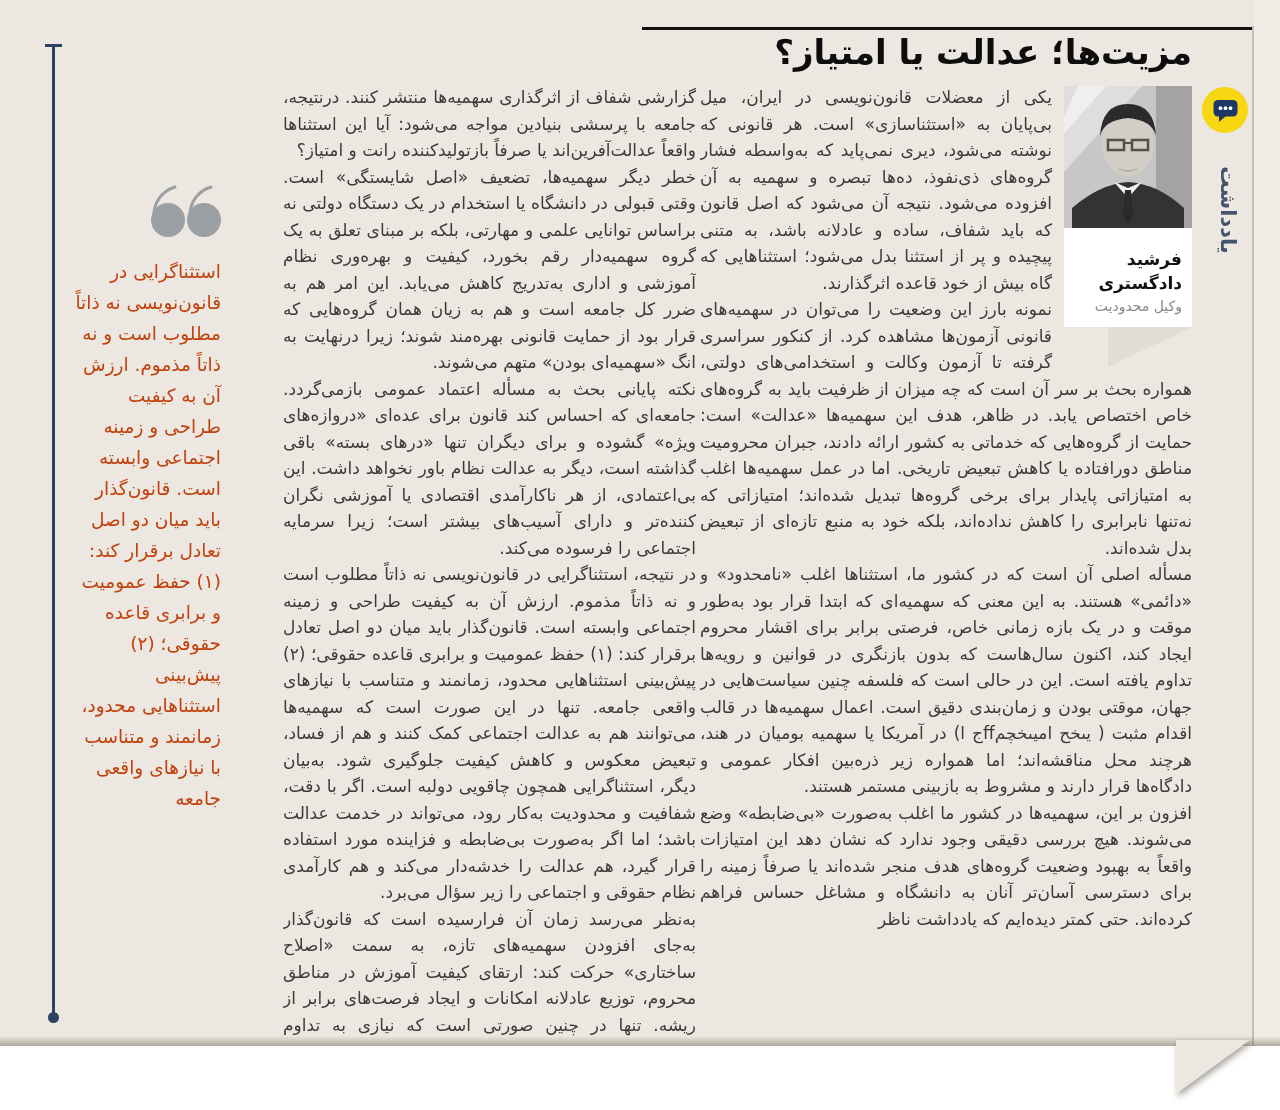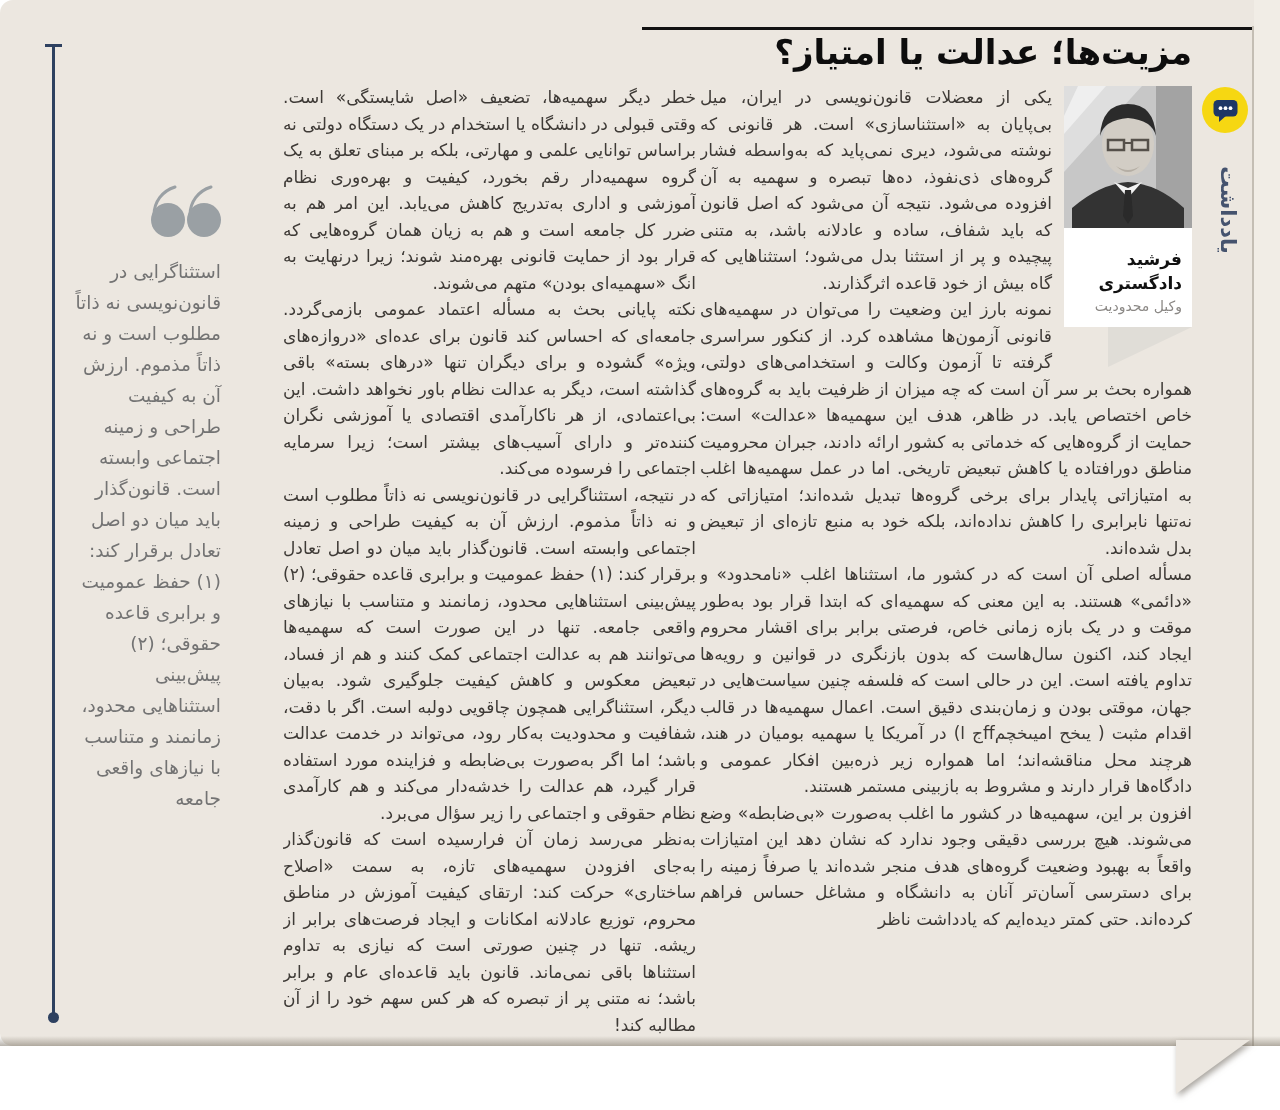--- a/index.html
+++ b/index.html
@@ -1,18 +1,18 @@
 <!DOCTYPE html>
 <html><head>
 <meta charset="utf-8">
 <style>
   html,body{margin:0;padding:0;background:#ffffff;}
   .canvas{position:relative;width:1280px;height:1110px;background:#ffffff;overflow:hidden;
           font-family:"DejaVu Sans",sans-serif;}
-  .sheet{position:absolute;left:0;top:0;width:1280px;height:1046px;background:#ece7e0;border-radius:13px;}
+  .sheet{position:absolute;left:0;top:0;width:1280px;height:1046px;background:#ece7e0;}
   .sheet::after{content:"";position:absolute;left:0;bottom:0;width:100%;height:10px;
           background:linear-gradient(to bottom, rgba(125,117,104,0) 0%, rgba(125,117,104,0.55) 100%);}
   .page-edge{position:absolute;left:1252px;top:26px;width:2px;height:1020px;background:#c4beb4;}
   .edge-strip{position:absolute;left:1254px;top:0;width:26px;height:1046px;background:#f1ede6;}
   .top-rule{position:absolute;left:642px;top:27px;width:610px;height:3px;background:#121212;}
   .headline{position:absolute;top:32px;right:88px;margin:0;direction:rtl;
             font-size:34px;font-weight:bold;color:#0d0d0d;white-space:nowrap;}
   
   .badge{position:absolute;left:1202px;top:87px;width:46px;height:46px;border-radius:50%;
          display:flex;align-items:center;justify-content:center;}
@@ -31,21 +31,21 @@
   
   .photo-block{float:right;width:128px;margin:2px 0 4px 12px;position:relative;}
   .photo{width:128px;height:142px;display:block;}
   .caption{background:#ffffff;padding:19px 10px 10px;direction:rtl;text-align:right;}
   .a-name{font-size:17px;font-weight:bold;color:#111;line-height:24px;}
   .a-role{font-size:14px;color:#8b8885;line-height:22px;}
   .caption-tail{width:84px;height:40px;background:#e0ddd7;clip-path:polygon(0 0,100% 0,0 100%);}
   
   .quote{position:absolute;left:75px;top:182px;width:146px;direction:rtl;text-align:right;}
   .quote-icon{display:block;margin-bottom:10px;}
-  .quote-text{font-size:18.5px;line-height:31px;color:#737373;}
+  .quote-text{font-size:18.5px;line-height:31px;color:#c2410c;}
   
   .tail-wrap{position:absolute;left:1176px;top:1040px;filter:drop-shadow(2px 3px 3px rgba(95,88,77,0.55));}
   .tail{width:74px;height:54px;background:#ece7e0;clip-path:polygon(0 0,100% 0,0 100%);}
 </style>
 </head>
 <body>
 
 <div class="canvas">
   <div class="sheet">
 
@@ -91,20 +91,21 @@
         </div>
         <div class="caption-tail"></div>
       </div>
       <p>یکی از معضلات قانون‌نویسی در ایران، میل بی‌پایان به «استثناسازی» است. هر قانونی که نوشته می‌شود، دیری نمی‌پاید که به‌واسطه فشار گروه‌های ذی‌نفوذ، ده‌ها تبصره و سهمیه به آن افزوده می‌شود. نتیجه آن می‌شود که اصل قانون که باید شفاف، ساده و عادلانه باشد، به متنی پیچیده و پر از استثنا بدل می‌شود؛ استثناهایی که گاه بیش از خود قاعده اثرگذارند.</p>
       <p>نمونه بارز این وضعیت را می‌توان در سهمیه‌های قانونی آزمون‌ها مشاهده کرد. از کنکور سراسری گرفته تا آزمون وکالت و استخدامی‌های دولتی، همواره بحث بر سر آن است که چه میزان از ظرفیت باید به گروه‌های خاص اختصاص یابد. در ظاهر، هدف این سهمیه‌ها «عدالت» است: حمایت از گروه‌هایی که خدماتی به کشور ارائه دادند، جبران محرومیت مناطق دورافتاده یا کاهش تبعیض تاریخی. اما در عمل سهمیه‌ها اغلب به امتیازاتی پایدار برای برخی گروه‌ها تبدیل شده‌اند؛ امتیازاتی که نه‌تنها نابرابری را کاهش نداده‌اند، بلکه خود به منبع تازه‌ای از تبعیض بدل شده‌اند.</p>
       <p>مسأله اصلی آن است که در کشور ما، استثناها اغلب «نامحدود» و «دائمی» هستند. به این معنی که سهمیه‌ای که ابتدا قرار بود به‌طور موقت و در یک بازه زمانی خاص، فرصتی برابر برای اقشار محروم ایجاد کند، اکنون سال‌هاست که بدون بازنگری در قوانین و رویه‌ها تداوم یافته است. این در حالی است که فلسفه چنین سیاست‌هایی در جهان، موقتی بودن و زمان‌بندی دقیق است. اعمال سهمیه‌ها در قالب اقدام مثبت ( يىخح اميىخچم‌ffج ا) در آمریکا یا سهمیه بومیان در هند، هرچند محل مناقشه‌اند؛ اما همواره زیر ذره‌بین افکار عمومی و دادگاه‌ها قرار دارند و مشروط به بازبینی مستمر هستند.</p>
       <p>افزون بر این، سهمیه‌ها در کشور ما اغلب به‌صورت «بی‌ضابطه» وضع می‌شوند. هیچ بررسی دقیقی وجود ندارد که نشان دهد این امتیازات واقعاً به بهبود وضعیت گروه‌های هدف منجر شده‌اند یا صرفاً زمینه را برای دسترسی آسان‌تر آنان به دانشگاه و مشاغل حساس فراهم کرده‌اند. حتی کمتر دیده‌ایم که یادداشت ناظر</p>
     </section>
 
     <section class="col col2">
+      <p>گزارشی شفاف از اثرگذاری سهمیه‌ها منتشر کنند. درنتیجه، جامعه با پرسشی بنیادین مواجه می‌شود: آیا این استثناها واقعاً عدالت‌آفرین‌اند یا صرفاً بازتولیدکننده رانت و امتیاز؟</p>
       <p>خطر دیگر سهمیه‌ها، تضعیف «اصل شایستگی» است. وقتی قبولی در دانشگاه یا استخدام در یک دستگاه دولتی نه براساس توانایی علمی و مهارتی، بلکه بر مبنای تعلق به یک گروه سهمیه‌دار رقم بخورد، کیفیت و بهره‌وری نظام آموزشی و اداری به‌تدریج کاهش می‌یابد. این امر هم به ضرر کل جامعه است و هم به زیان همان گروه‌هایی که قرار بود از حمایت قانونی بهره‌مند شوند؛ زیرا درنهایت به انگ «سهمیه‌ای بودن» متهم می‌شوند.</p>
       <p>نکته پایانی بحث به مسأله اعتماد عمومی بازمی‌گردد. جامعه‌ای که احساس کند قانون برای عده‌ای «دروازه‌های ویژه» گشوده و برای دیگران تنها «درهای بسته» باقی گذاشته است، دیگر به عدالت نظام باور نخواهد داشت. این بی‌اعتمادی، از هر ناکارآمدی اقتصادی یا آموزشی نگران کننده‌تر و دارای آسیب‌های بیشتر است؛ زیرا سرمایه اجتماعی را فرسوده می‌کند.</p>
       <p>در نتیجه، استثناگرایی در قانون‌نویسی نه ذاتاً مطلوب است و نه ذاتاً مذموم. ارزش آن به کیفیت طراحی و زمینه اجتماعی وابسته است. قانون‌گذار باید میان دو اصل تعادل برقرار کند: (۱) حفظ عمومیت و برابری قاعده حقوقی؛ (۲) پیش‌بینی استثناهایی محدود، زمانمند و متناسب با نیازهای واقعی جامعه. تنها در این صورت است که سهمیه‌ها می‌توانند هم به عدالت اجتماعی کمک کنند و هم از فساد، تبعیض معکوس و کاهش کیفیت جلوگیری شود. به‌بیان دیگر، استثناگرایی همچون چاقویی دولبه است. اگر با دقت، شفافیت و محدودیت به‌کار رود، می‌تواند در خدمت عدالت باشد؛ اما اگر به‌صورت بی‌ضابطه و فزاینده مورد استفاده قرار گیرد، هم عدالت را خدشه‌دار می‌کند و هم کارآمدی نظام حقوقی و اجتماعی را زیر سؤال می‌برد.</p>
       <p>به‌نظر می‌رسد زمان آن فرارسیده است که قانون‌گذار به‌جای افزودن سهمیه‌های تازه، به سمت «اصلاح ساختاری» حرکت کند: ارتقای کیفیت آموزش در مناطق محروم، توزیع عادلانه امکانات و ایجاد فرصت‌های برابر از ریشه. تنها در چنین صورتی است که نیازی به تداوم استثناها باقی نمی‌ماند. قانون باید قاعده‌ای عام و برابر باشد؛ نه متنی پر از تبصره که هر کس سهم خود را از آن مطالبه کند!</p>
     </section>
 
     <aside class="quote">
       <span class="quote-icon">
         <svg width="74" height="60" viewBox="0 0 74 60">
           <path d="M28 5 C15 9 7 20 7 33" fill="none" stroke="#9aa0a4" stroke-width="3" stroke-linecap="round"></path>

